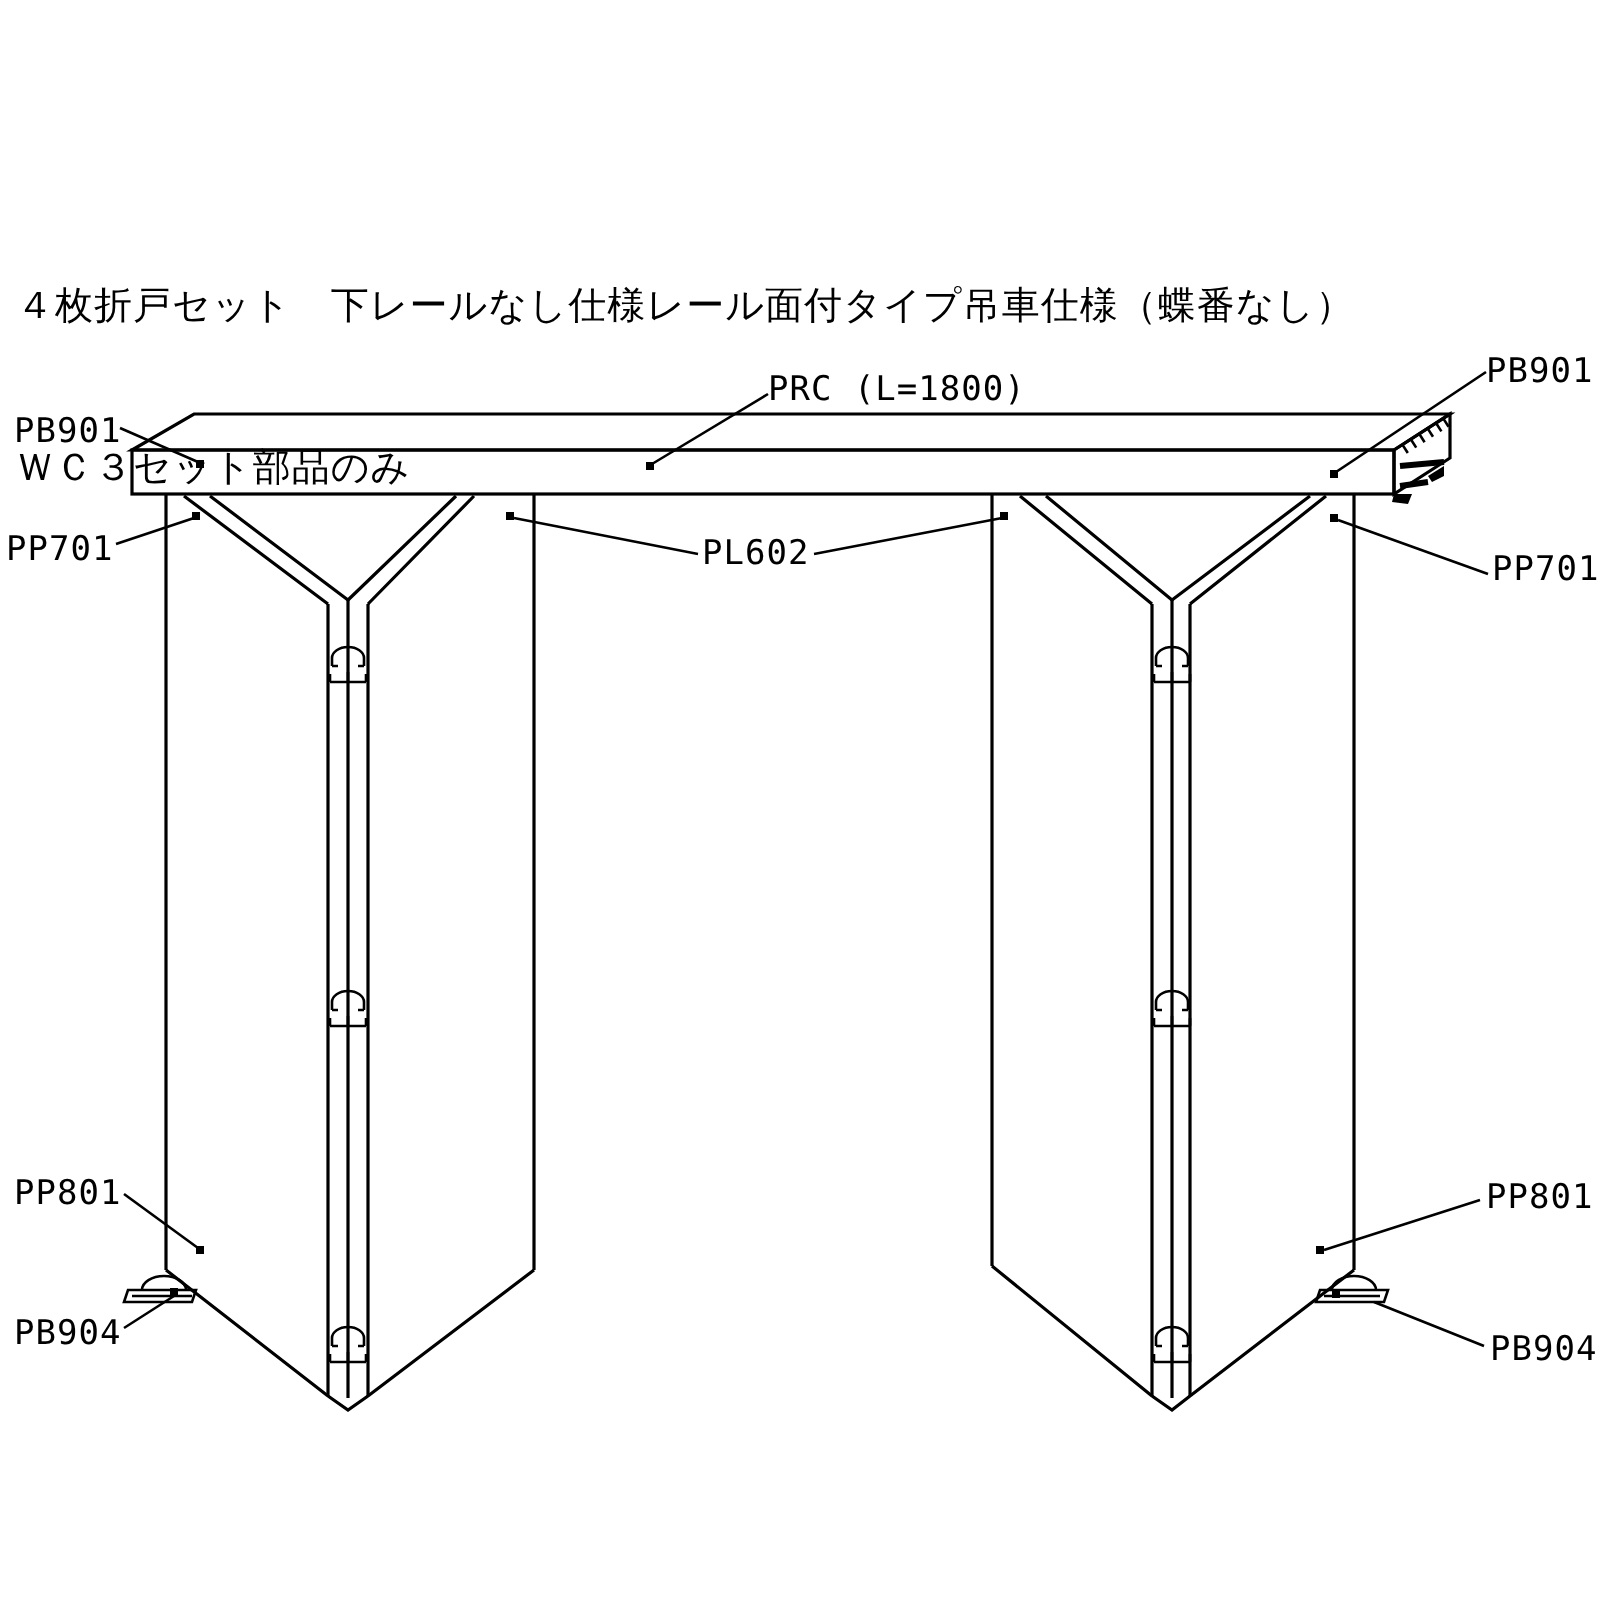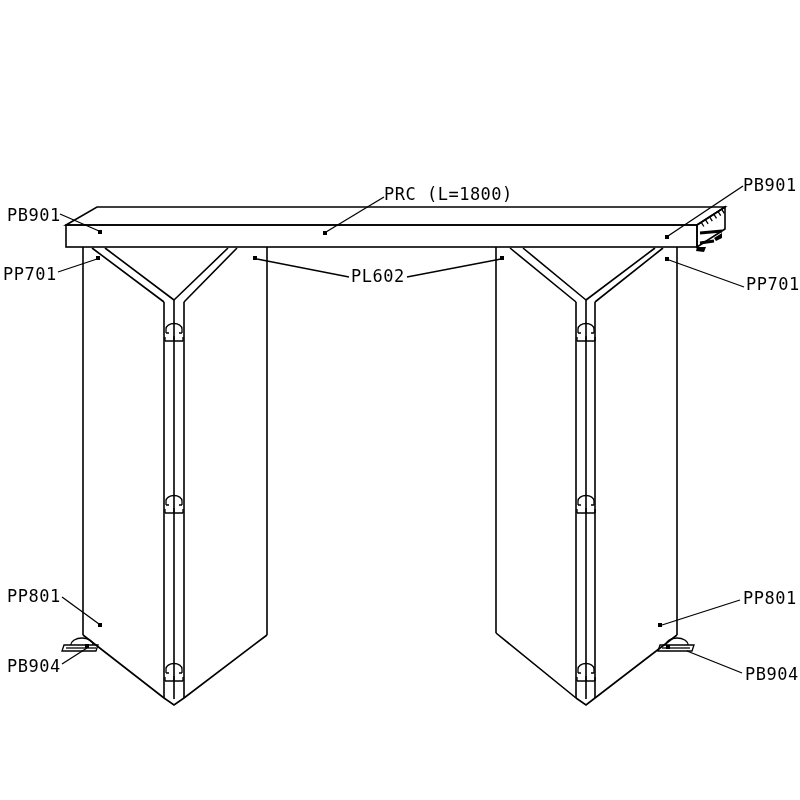--- a/index.html
+++ b/index.html
@@ -14,20 +14,22 @@
   .thick{stroke:#000;stroke-width:3;fill:none;}
   .dot{fill:#000;stroke:none;}
   .lbl{font-family:"DejaVu Sans Mono","Liberation Mono",monospace;font-size:17px;fill:#000;letter-spacing:0.5px;}
 </style>
 </head>
 <body>
 
 <div class="page">
 
   <div class="title-block">
+    <span class="tline">４枚折戸セット　下レールなし仕様レール面付タイプ吊車仕様（蝶番なし）</span>
+    <span class="tline">ＷＣ３セット部品のみ</span>
   </div>
 
   <svg width="800" height="800" viewBox="0 0 800 800">
 
     <g>
 
       <rect class="ln" x="66" y="225" width="631" height="22"></rect>
 
       <polygon class="ln" points="66,225 97,207 725,207 697,225"></polygon>
 

